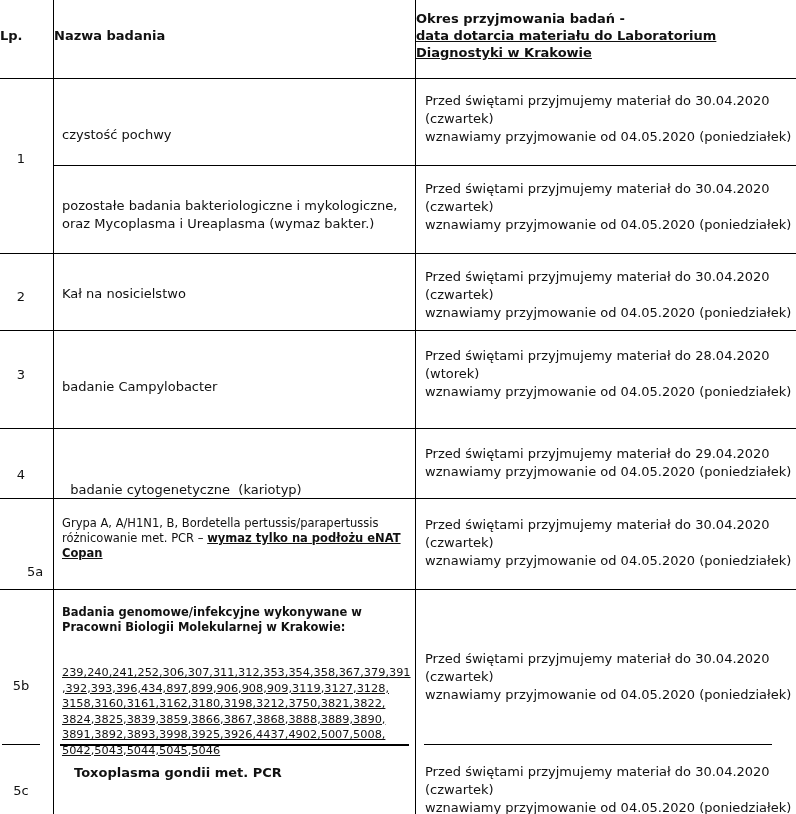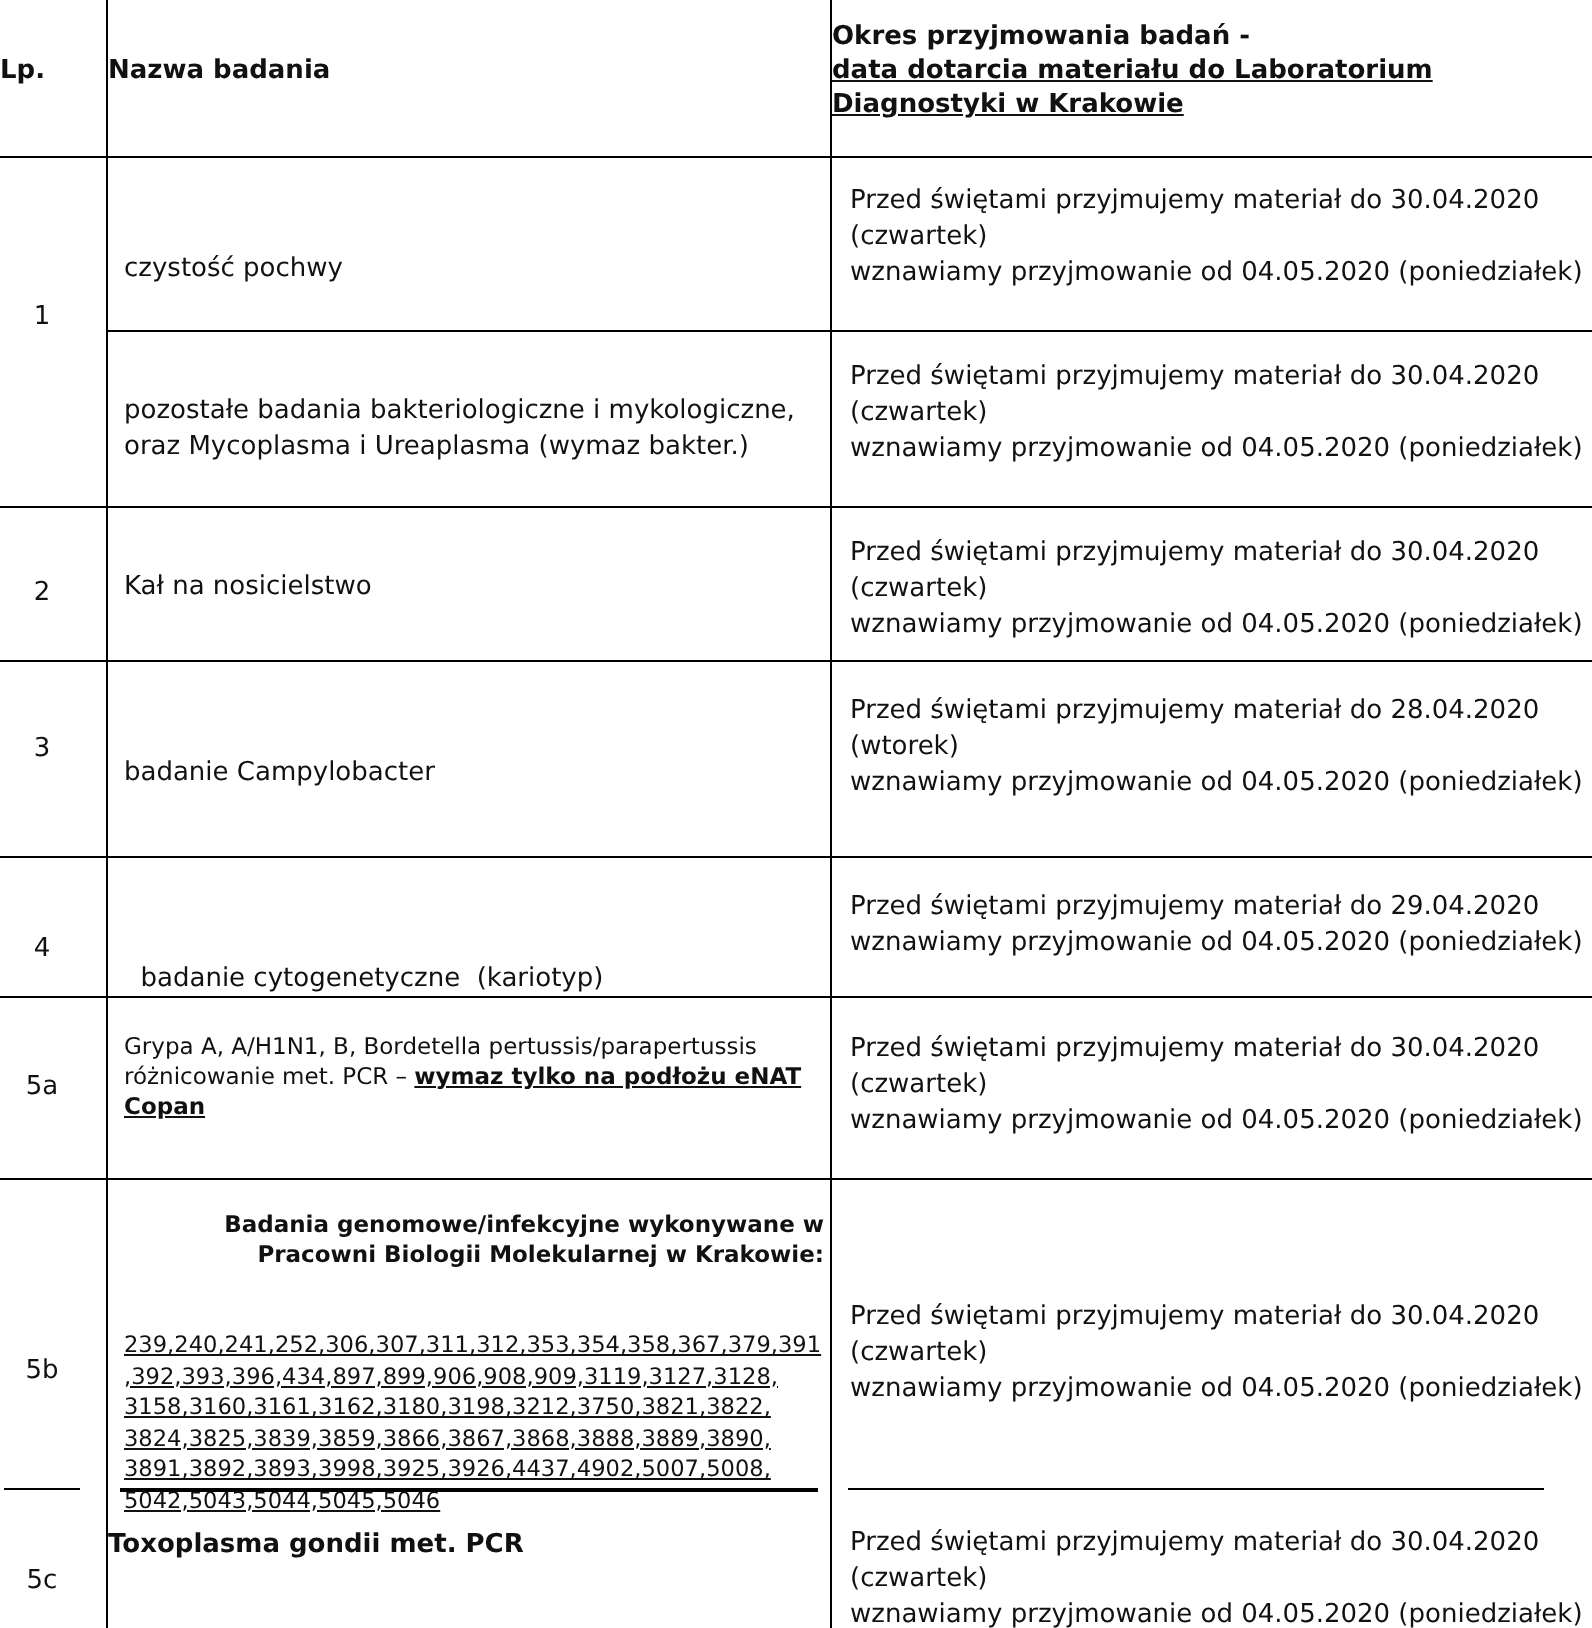--- a/index.html
+++ b/index.html
@@ -98,55 +98,55 @@
   <span>4</span>
 </div>
 <div class="cell" style="left:62px; top:463px; width:345px; white-space:pre;">
   <span>badanie cytogenetyczne  (kariotyp)</span>
 </div>
 <div class="cell sched" style="left:425px; top:445px; width:370px;">
   <span>Przed świętami przyjmujemy materiał do 29.04.2020</span>
   <span>wznawiamy przyjmowanie od 04.05.2020 (poniedziałek)</span>
 </div>
 
-<div class="cell lp" style="left:0; top:535px; width:42px;">
+<div class="cell lp" style="left:0; top:563px; width:42px;padding-left:14px;">
   <span>5a</span>
 </div>
 <div class="cell small" style="left:62px; top:516px; width:345px;">
   <span>Grypa A, A/H1N1, B, Bordetella pertussis/parapertussis różnicowanie met. PCR – </span><span class="b u">wymaz tylko na podłożu eNAT Copan</span>
 </div>
 <div class="cell sched" style="left:425px; top:516px; width:370px;">
   <span>Przed świętami przyjmujemy materiał do 30.04.2020</span>
   <span>(czwartek)</span>
   <span>wznawiamy przyjmowanie od 04.05.2020 (poniedziałek)</span>
 </div>
 
 <div class="cell lp" style="left:0; top:677px; width:42px;text-align:center;">
   <span>5b</span>
 </div>
 <div class="cell" style="left:62px; top:605px; width:350px;">
-  <div class="b small" style="line-height:15px;text-align:right;">Badania genomowe/infekcyjne wykonywane w Pracowni Biologii Molekularnej w Krakowie:</div>
+  <div class="b small" style="line-height:15px;">Badania genomowe/infekcyjne wykonywane w Pracowni Biologii Molekularnej w Krakowie:</div>
   <div class="codes" style="margin-top:30px; white-space:nowrap;text-decoration:underline;">
     <div>239,240,241,252,306,307,311,312,353,354,358,367,379,391</div>
     <div>,392,393,396,434,897,899,906,908,909,3119,3127,3128,</div>
     <div>3158,3160,3161,3162,3180,3198,3212,3750,3821,3822,</div>
     <div>3824,3825,3839,3859,3866,3867,3868,3888,3889,3890,</div>
     <div>3891,3892,3893,3998,3925,3926,4437,4902,5007,5008,</div>
     <div>5042,5043,5044,5045,5046</div>
   </div>
 </div>
 <div class="cell sched" style="left:425px; top:650px; width:370px;">
   <span>Przed świętami przyjmujemy materiał do 30.04.2020</span>
   <span>(czwartek)</span>
   <span>wznawiamy przyjmowanie od 04.05.2020 (poniedziałek)</span>
 </div>
 
 <div class="cell lp" style="left:0; top:782px; width:42px;">
   <span>5c</span>
 </div>
-<div class="cell b" style="left:54px; top:764px; width:345px;">
+<div class="cell b" style="left:74px; top:764px; width:345px;">
   <span>Toxoplasma gondii met. PCR</span>
 </div>
 <div class="cell sched" style="left:425px; top:763px; width:370px;">
   <span>Przed świętami przyjmujemy materiał do 30.04.2020</span>
   <span>(czwartek)</span>
   <span>wznawiamy przyjmowanie od 04.05.2020 (poniedziałek)</span>
 </div>
 
 </body></html>

